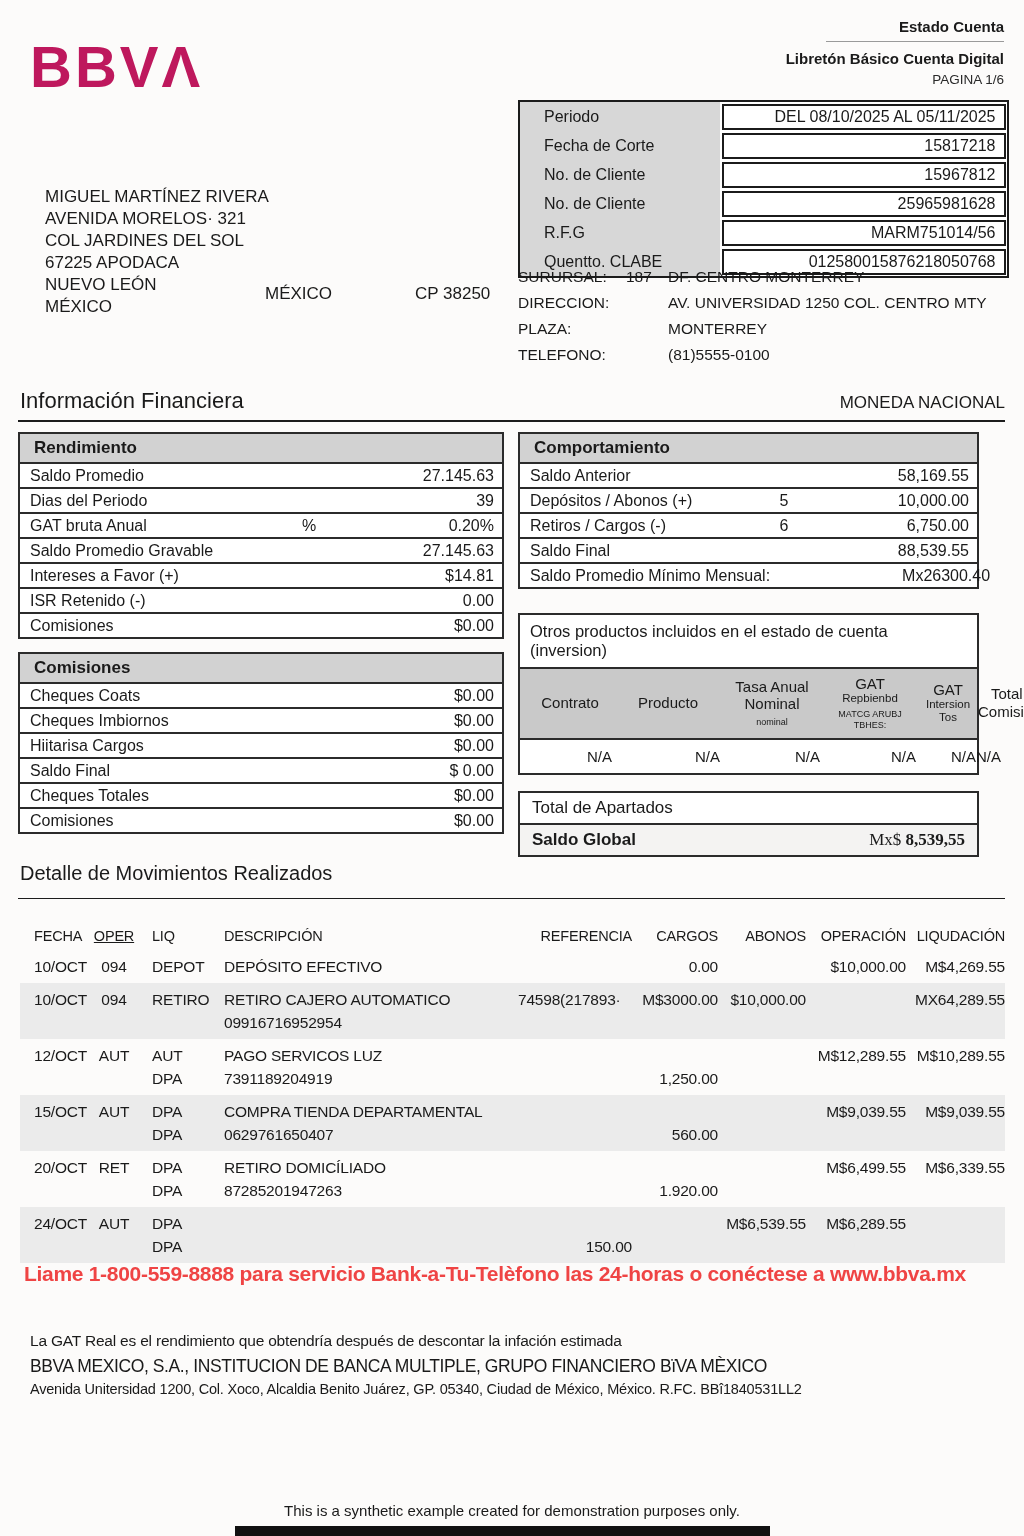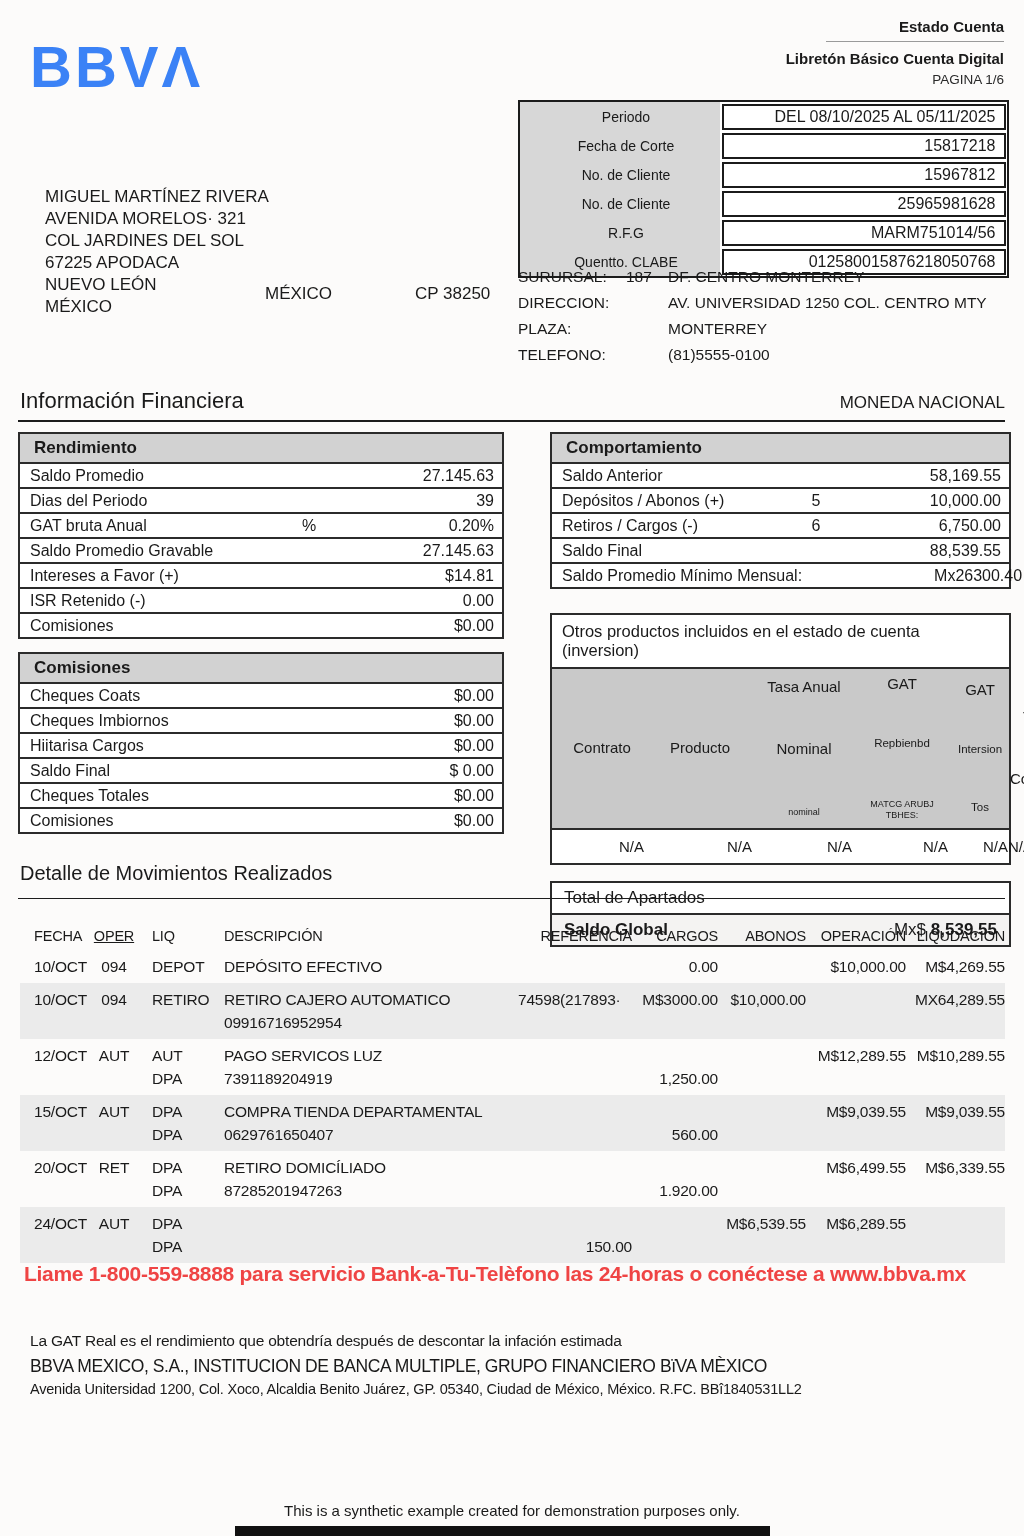--- a/index.html
+++ b/index.html
@@ -2,77 +2,77 @@
 <html><head>
 <meta charset="utf-8">
 <style>
   html,body{margin:0;padding:0;background:#ffffff;}
   .page{
     position:relative;width:1024px;height:1536px;background:#fcfbfa;
     font-family:"Liberation Sans", sans-serif;color:#1a1a1a;overflow:hidden;
   }
   
   .logo{position:absolute;left:30px;top:38px;font-size:58px;font-weight:700;
-    color:#3b82f6;letter-spacing:3px;line-height:1;}
+    color:#be185d;letter-spacing:3px;line-height:1;}
   .tr-head{position:absolute;right:20px;top:18px;text-align:right;width:360px;}
   .doc-type{font-size:15px;font-weight:700;}
   .tr-rule{border-bottom:1.5px solid #9a9a9a;width:178px;margin:6px 0 8px auto;}
   .product{font-size:15px;font-weight:700;}
   .page-num{font-size:13.5px;margin-top:5px;color:#2a2a2a;}
   
   .recipient{position:absolute;left:45px;top:186px;font-size:17px;line-height:22px;}
   .country{position:absolute;left:265px;top:284px;font-size:17px;}
   .cp{position:absolute;left:415px;top:284px;font-size:17px;}
   
   .acct-table{position:absolute;left:518px;top:100px;width:487px;border:2px solid #1b1b1b;background:#ffffff;}
   .acct-table::before{content:"";position:absolute;left:0;top:0;bottom:0;width:200px;background:#d7d7d7;}
   .acct-row{position:relative;display:grid;grid-template-columns:200px 1fr;align-items:stretch;}
-  .acct-label{padding:4px 0 4px 12px;font-size:14px;align-self:center;text-align:center;}
+  .acct-label{padding:4px 0 4px 24px;font-size:16px;align-self:center;}
   .acct-value{border:2px solid #1b1b1b;margin:1.5px 1.5px;background:#fff;
     text-align:right;font-size:16px;padding:2px 8px 2px 4px;white-space:nowrap;}
   
   .branch{position:absolute;left:518px;top:268px;width:487px;font-size:15.5px;}
   .branch-row{display:grid;grid-template-columns:108px 42px 1fr;margin-bottom:8px;}
   .branch-row .bval{white-space:nowrap;}
   
   .fin-head{position:absolute;left:20px;top:388px;width:985px;display:flex;
     justify-content:space-between;align-items:baseline;}
   .fin-title{font-size:22px;}
   .fin-currency{font-size:17px;}
   .rule{position:absolute;left:18px;width:987px;border-top:2px solid #1c1c1c;}
   .r1{top:420px;}
   .col-left{position:absolute;left:18px;top:432px;width:486px;}
-  .col-right{position:absolute;left:518px;top:432px;width:461px;margin-left:32px;}
+  .col-right{position:absolute;left:518px;top:432px;width:461px;}
   .fin-table{border:2px solid #2b2b2b;background:#0ea5e9;margin-bottom:13px;}
   .fin-head-row{background:#d2d2d2;font-weight:700;font-size:17px;padding:4px 0 4px 14px;
     border-bottom:2px solid #2b2b2b;}
   .frow{display:grid;grid-template-columns:1fr 70px 150px;font-size:16px;
     padding:2.5px 8px 2.5px 10px;border-bottom:2px solid #2b2b2b;background:#fff;}
   .frow:last-child{border-bottom:none;}
   .flabel{text-align:left;white-space:nowrap;}
   .fmid{text-align:center;}
   .fval{text-align:right;white-space:nowrap;}
   
   .otros{border:2px solid #2b2b2b;background:#fff;margin-top:24px;}
   .otros-title{font-size:16.5px;padding:7px 10px;border-bottom:2px solid #2b2b2b;}
   .otros-cols{display:grid;grid-template-columns:88px 108px 100px 96px 60px 1fr;
     background:#c9c9c9;border-bottom:2px solid #2b2b2b;padding:6px 4px 8px 6px;}
-  .ocol{display:flex;flex-direction:column;justify-content:center;text-align:center;line-height:1.15;gap:45px;}
+  .ocol{display:flex;flex-direction:column;justify-content:center;text-align:center;line-height:1.15;}
   .ocol .lg{font-size:15px;}
   .ocol .sm{font-size:11.5px;}
   .ocol .xs{font-size:9px;margin-top:4px;}
   .otros-na{display:grid;grid-template-columns:88px 108px 100px 96px 60px 1fr;
     padding:8px 4px;background:#fff;}
   .otros-na span{text-align:right;font-size:15px;}
   
   .apartados{border:2px solid #2b2b2b;background:#fff;margin-top:16px;}
   .ap-row1{font-size:17px;padding:5px 12px;border-bottom:2px solid #2b2b2b;}
   .ap-row2{display:flex;justify-content:space-between;padding:5px 12px;background:#f4f3f2;}
   .ap-label{font-weight:700;font-size:17px;}
-  .ap-value{font-size:17px;}
+  .ap-value{font-size:17px;font-family:Liberation Serif, serif;}
   .ap-value b{font-weight:700;}
   
   .mov-head{position:absolute;left:20px;top:862px;font-size:20px;font-weight:500;}
   .r2{top:898px;border-top-width:1.5px;}
   .mov-table{position:absolute;left:20px;top:922px;width:985px;letter-spacing:-0.2px;}
   .mgrid{display:grid;grid-template-columns:66px 56px 70px 300px 120px 86px 88px 100px 99px;}
   .mheader{font-size:14.5px;padding:6px 0;}
   .mheader span{white-space:nowrap;}
   .mrow{font-size:15.5px;align-items:start;padding:5px 0;}
   .mrow div{line-height:23px;}

